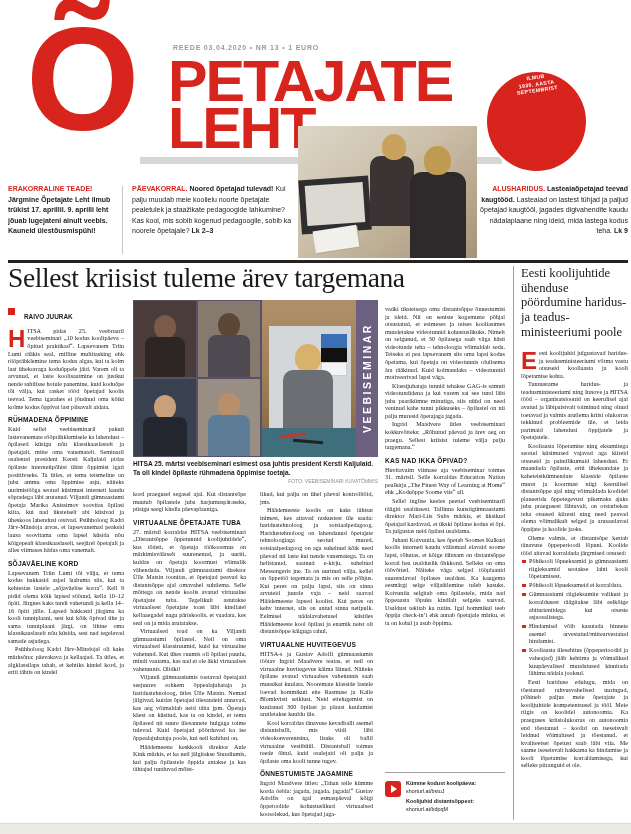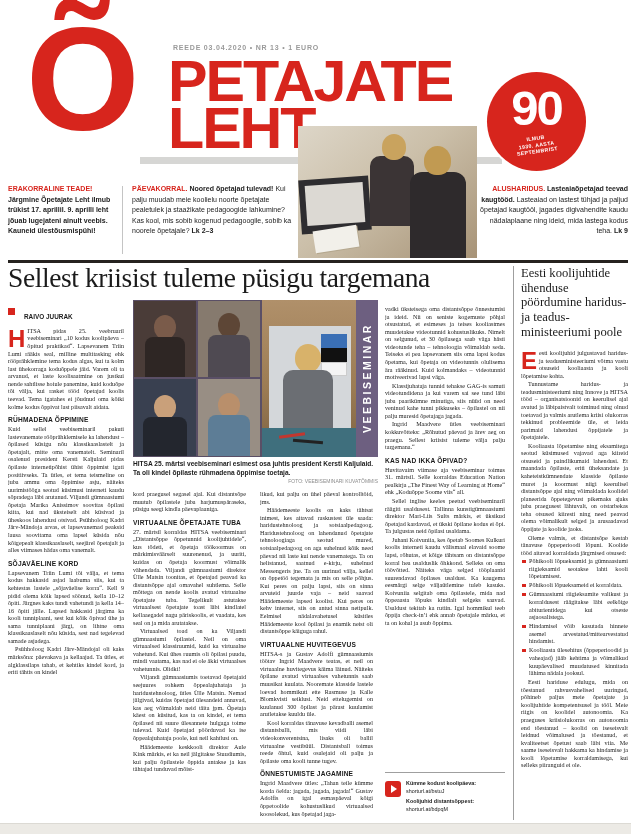--- a/index.html
+++ b/index.html
@@ -135,42 +135,41 @@
     <div class="hp-monitor"></div>
     <div class="hp-screen"></div>
     <div class="hp-body1"></div>
     <div class="hp-head1"></div>
     <div class="hp-body2"></div>
     <div class="hp-head2"></div>
     <div class="hp-paper"></div>
   </div>
 
   <div class="abs badge">
-    <div class="badge-num">90</div>
     <div class="badge-sub">
       <span>ILMUB</span>
       <span>1930. AASTA</span>
       <span>SEPTEMBRIST</span>
     </div>
   </div>
 
   <div class="abs teaser t1">
     <span class="t-kicker">ERAKORRALINE TEADE!</span><br>
     <span>Järgmine Õpetajate Leht ilmub trükist 17. aprillil. 9. aprilli leht jõuab lugejateni ainult veebis. Kauneid ülestõusmispühi!</span>
   </div>
   <div class="abs t-sep"></div>
   <div class="abs teaser t2">
     <span class="t-kicker">PÄEVAKORRAL. </span><span class="t-bold">Noored õpetajad tulevad! </span><span>Kui palju muudab meie koolielu noorte õpetajate pealetulek ja staažikate pedagoogide lahkumine? Kas kool, mis sobib kogenud pedagoogile, sobib ka noorele õpetajale? </span><span class="t-bold">Lk 2–3</span>
   </div>
   <div class="abs teaser t3">
     <span class="t-kicker">ALUSHARIDUS. </span><span class="t-bold">Lasteaiaõpetajad teevad kaugtööd. </span><span>Lasteaiad on lastest tühjad ja paljud õpetajad kaugtööl, jagades digivahendite kaudu nädalaplaane ning ideid, mida lastega kodus teha. </span><span class="t-bold">Lk 9</span>
   </div>
   <div class="abs rule-teasers"></div>
 
-  <h1 class="abs headline">Sellest kriisist tuleme püsigu targemana</h1>
+  <h1 class="abs headline">Sellest kriisist tuleme ärev targemana</h1>
   <div class="abs side-rule"></div>
   <h2 class="abs side-headline">Eesti koolijuhtide ühenduse pöördumine haridus- ja teadus­ministeeriumi poole</h2>
 
   <div class="abs col col1">
     <div class="standfirst">
       <span class="red-square"></span>
     </div>
     <div class="byline">RAIVO JUURAK</div>
     <p><span class="dropcap">H</span><span>ITSA pidas 25. veebruaril veebiseminari „10 kodus koolipäeva – õpitud praktikad“. Lapsevanem Triin Lumi rääkis seal, milline multitasking ehk rööprähklemine tema kodus algas, kui ta kolm last ühekorraga koduõppele jäid. Varem oli ta arvanud, et laste koolisaatmine on justkui nende sahtlisse hoiule panemine, kuid koduõpe tõi välja, kui rasket tööd õpetajad koolis teevad. Tema igatahes ei jõudnud oma kõiki kolme kodus õppivat last piisavalt aidata.</span></p>
     <h3 class="subhead">RÜHMADENA ÕPPIMINE</h3>

